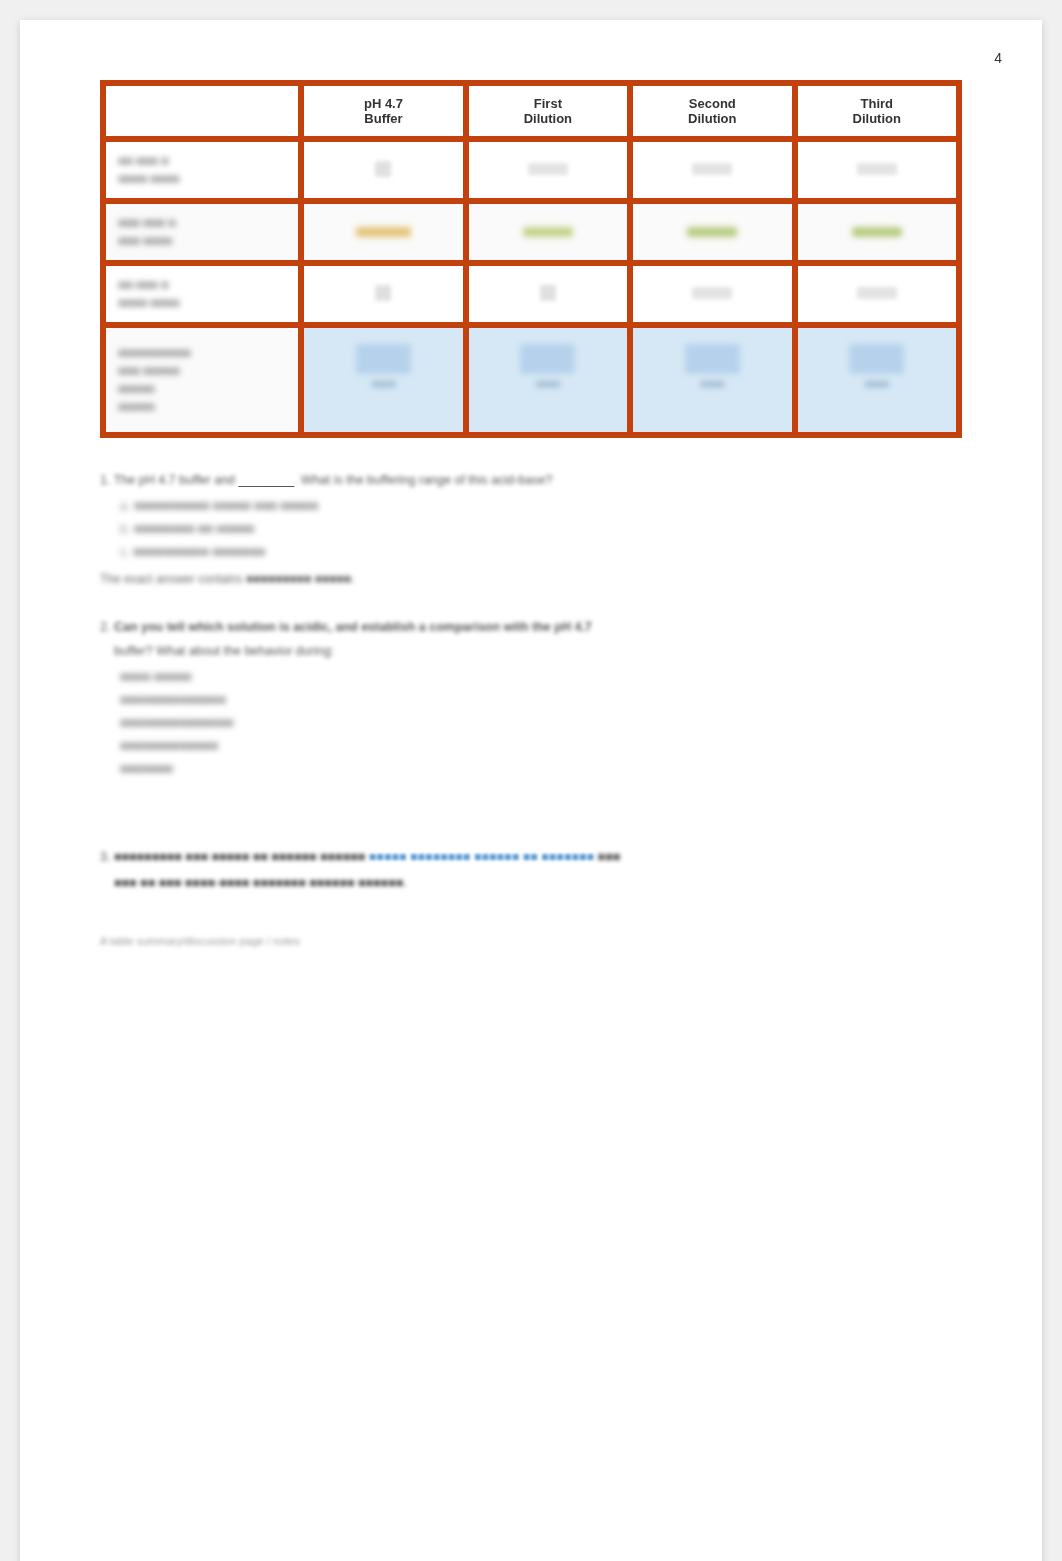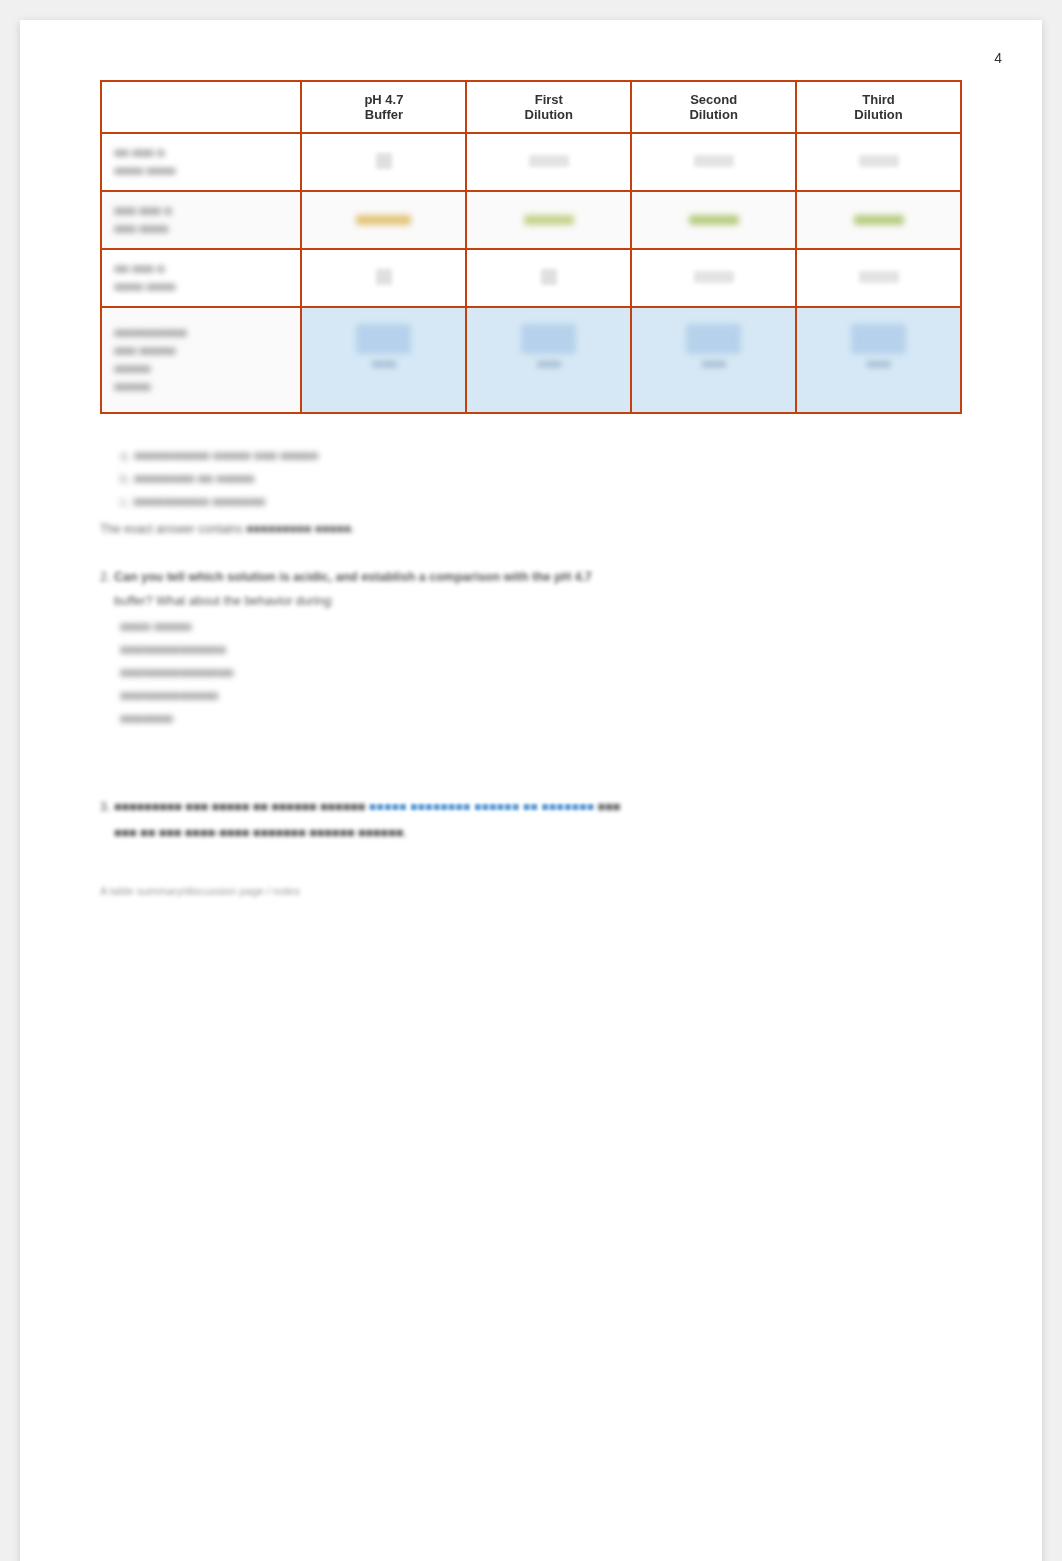--- a/index.html
+++ b/index.html
@@ -26,21 +26,21 @@
       color: #333;
     }
     
     .data-table {
       width: 100%;
       border-collapse: collapse;
       margin-bottom: 32px;
       font-size: 13px;
     }
     .data-table th, .data-table td {
-      border: 2px solid #c2410c;
+      border: 6px solid #c2410c;
       padding: 10px 12px;
       vertical-align: middle;
       text-align: center;
     }
     .data-table th {
       background: #fff;
       font-weight: 600;
       color: #333;
       font-size: 13px;
     }
@@ -231,20 +231,23 @@
             <div style="font-size:10px;color:#6688aa;text-align:center;">■■■■</div>
           </div>
         </td>
       </tr>
     </tbody>
   </table>
 
   <div class="questions-section">
 
     <div class="question-block">
+      <div class="question-text">
+        <span style="filter:blur(2px);color:#555;">1. The pH 4.7 buffer and </span><span style="color:#333;font-weight:500;">________</span><span style="filter:blur(2px);color:#555;">. What is the buffering range of this acid-base?</span>
+      </div>
       <div class="question-answer">
         <span class="blurred-line">a. ■■■■■■■■■■ ■■■■■ ■■■ ■■■■■</span>
         <span class="blurred-line">b. ■■■■■■■■ ■■ ■■■■■</span>
         <span class="blurred-line">c. ■■■■■■■■■■     ■■■■■■■</span>
       </div>
       <div style="margin-top:8px;filter:blur(2.5px);color:#666;font-size:12px;margin-left:0;">
         The exact answer contains ■■■■■■■■■ ■■■■■.
       </div>
     </div>
 

